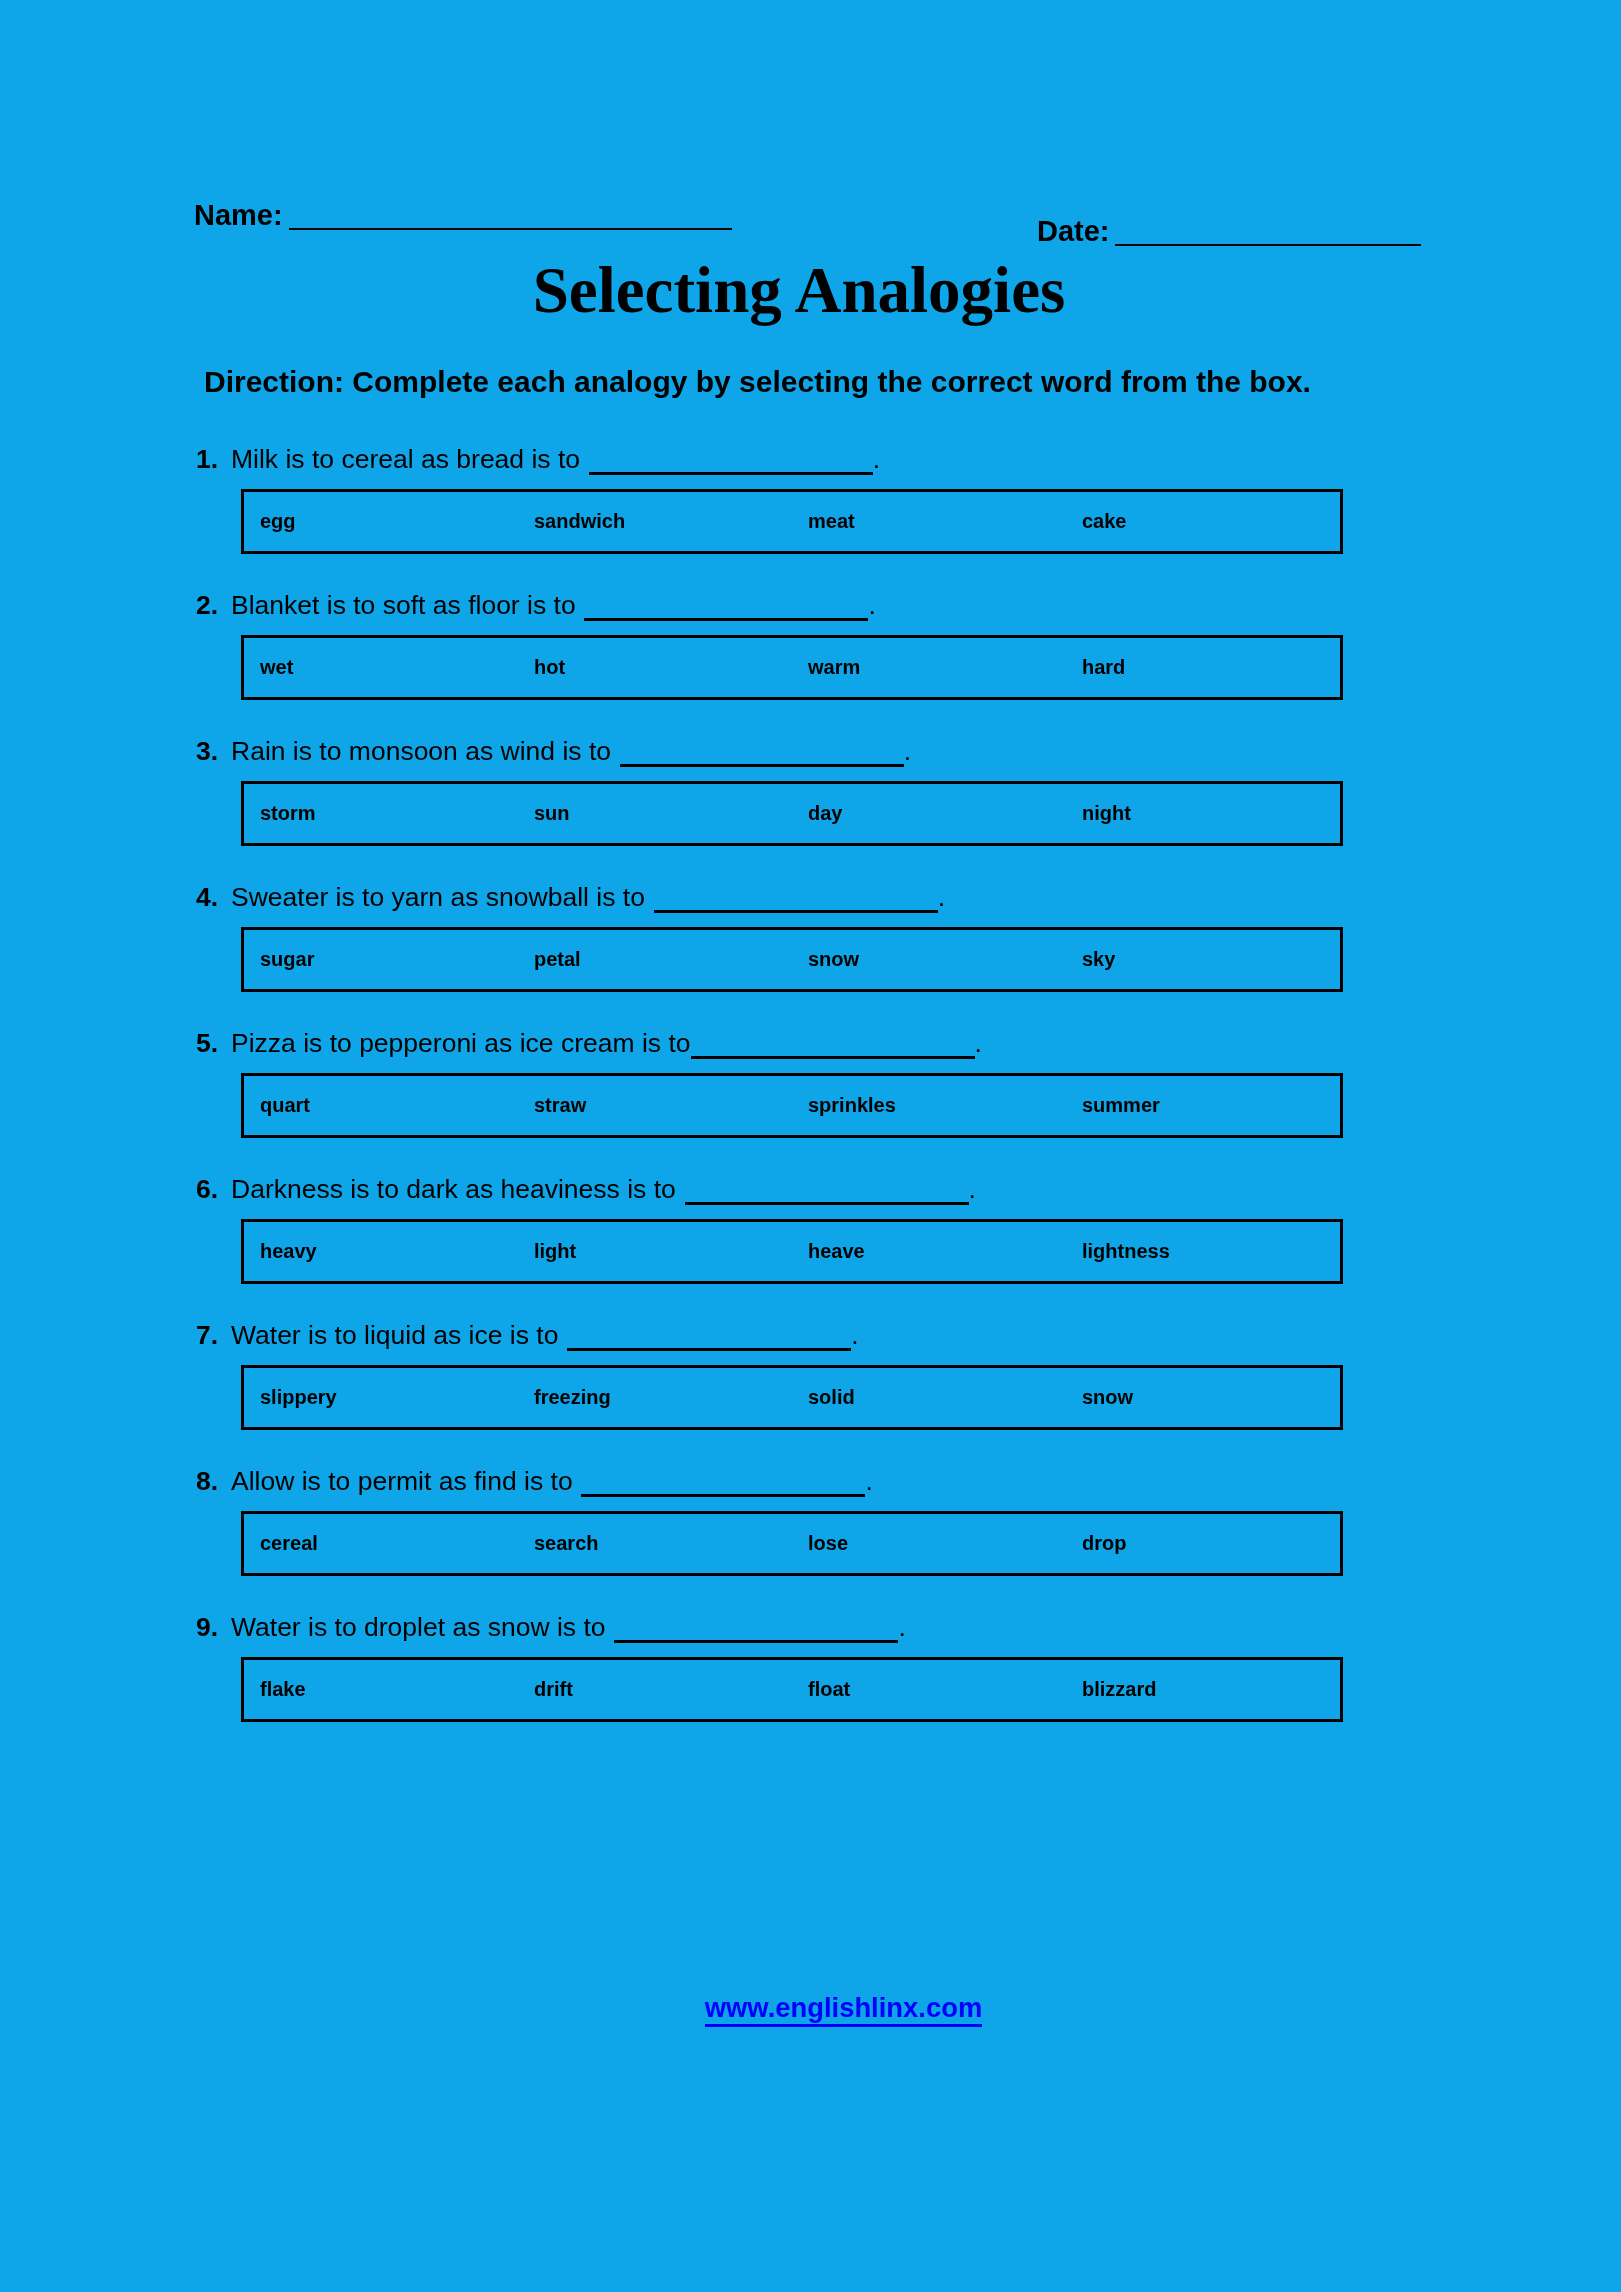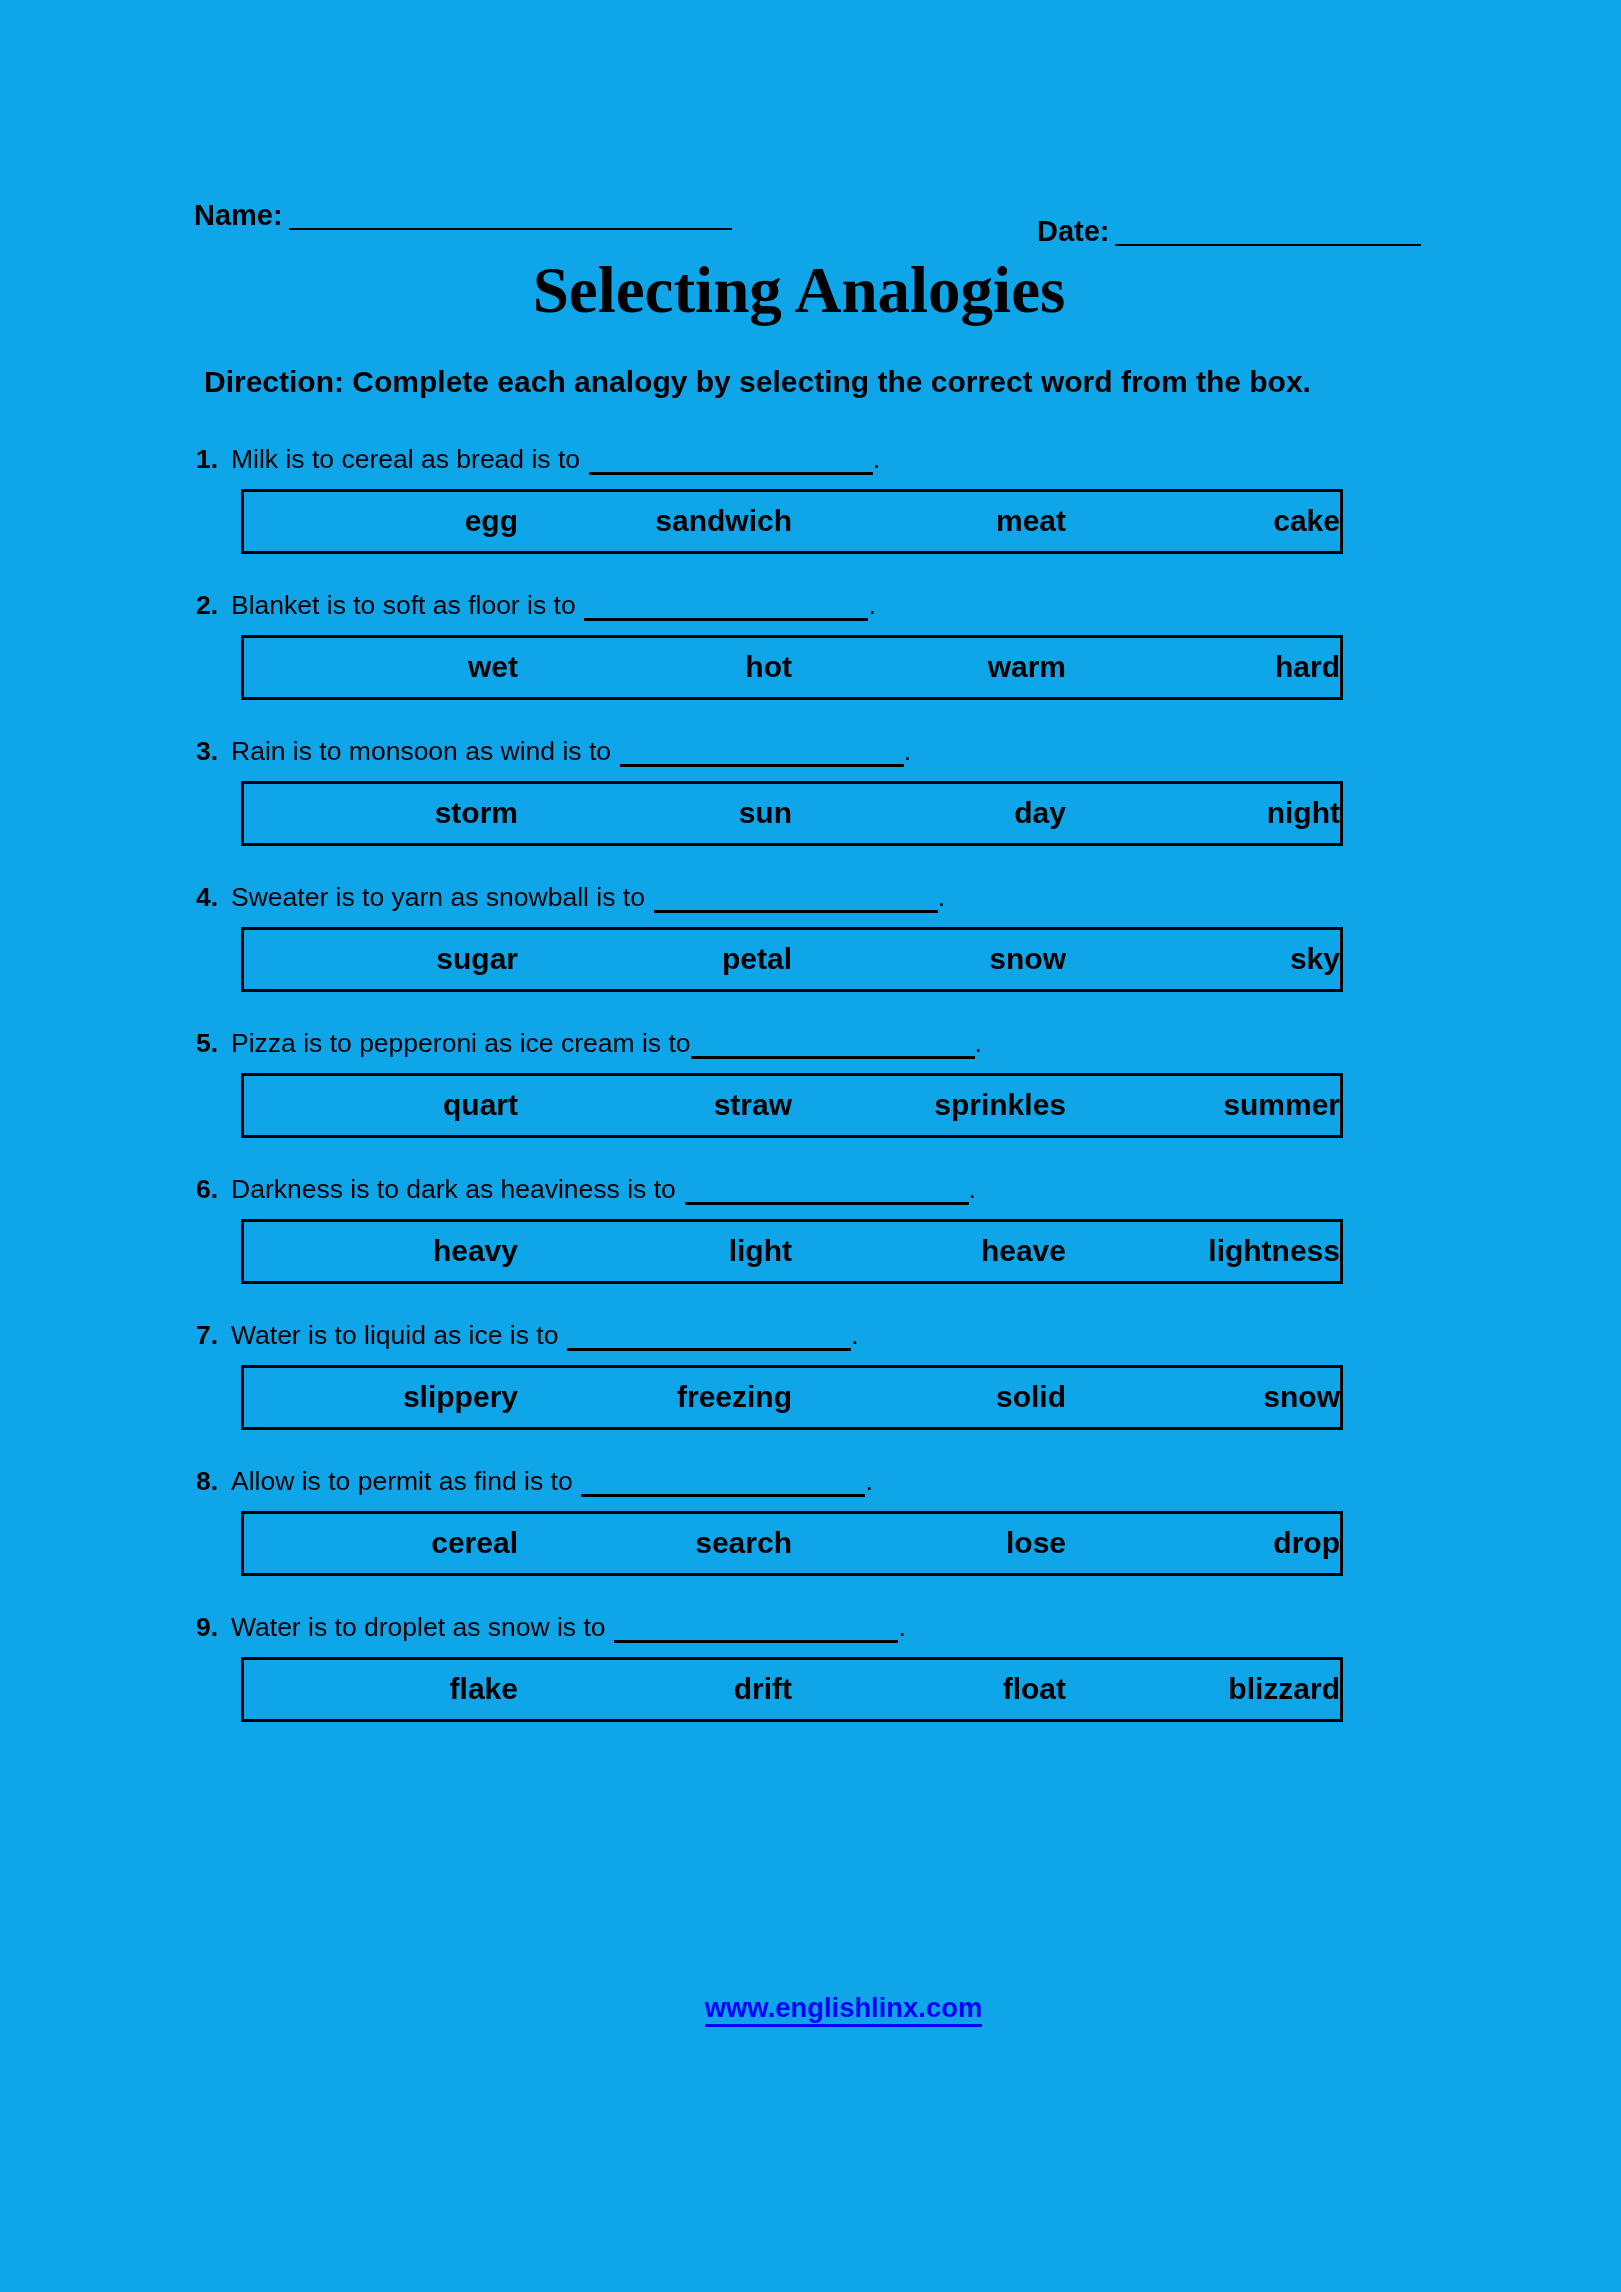--- a/index.html
+++ b/index.html
@@ -75,23 +75,24 @@
     margin-left: 241px;
     margin-top: 8.8px;
     width: 1102px;
     height: 65px;
     border: 3.9px solid #000;
     display: flex;
     align-items: center;
   }
   .word-cell {
     flex: 1 1 0;
-    text-align: right;
-    font-weight: bold;
-    font-size: 30px;
+    text-align: left;
+    font-weight: bold;
+    font-size: 20px;
+    margin-left: 16px;
   }
 
   
   .footer { position: absolute; top: 1992px; left: 0; width: 100%; text-align: center; margin-left: 33px; }
   .footer-link {
     display: inline-block;
     font-weight: bold;
     font-size: 27.4px;
     color: #0000ff;
     border-bottom: 3.9px solid #0000ff;

